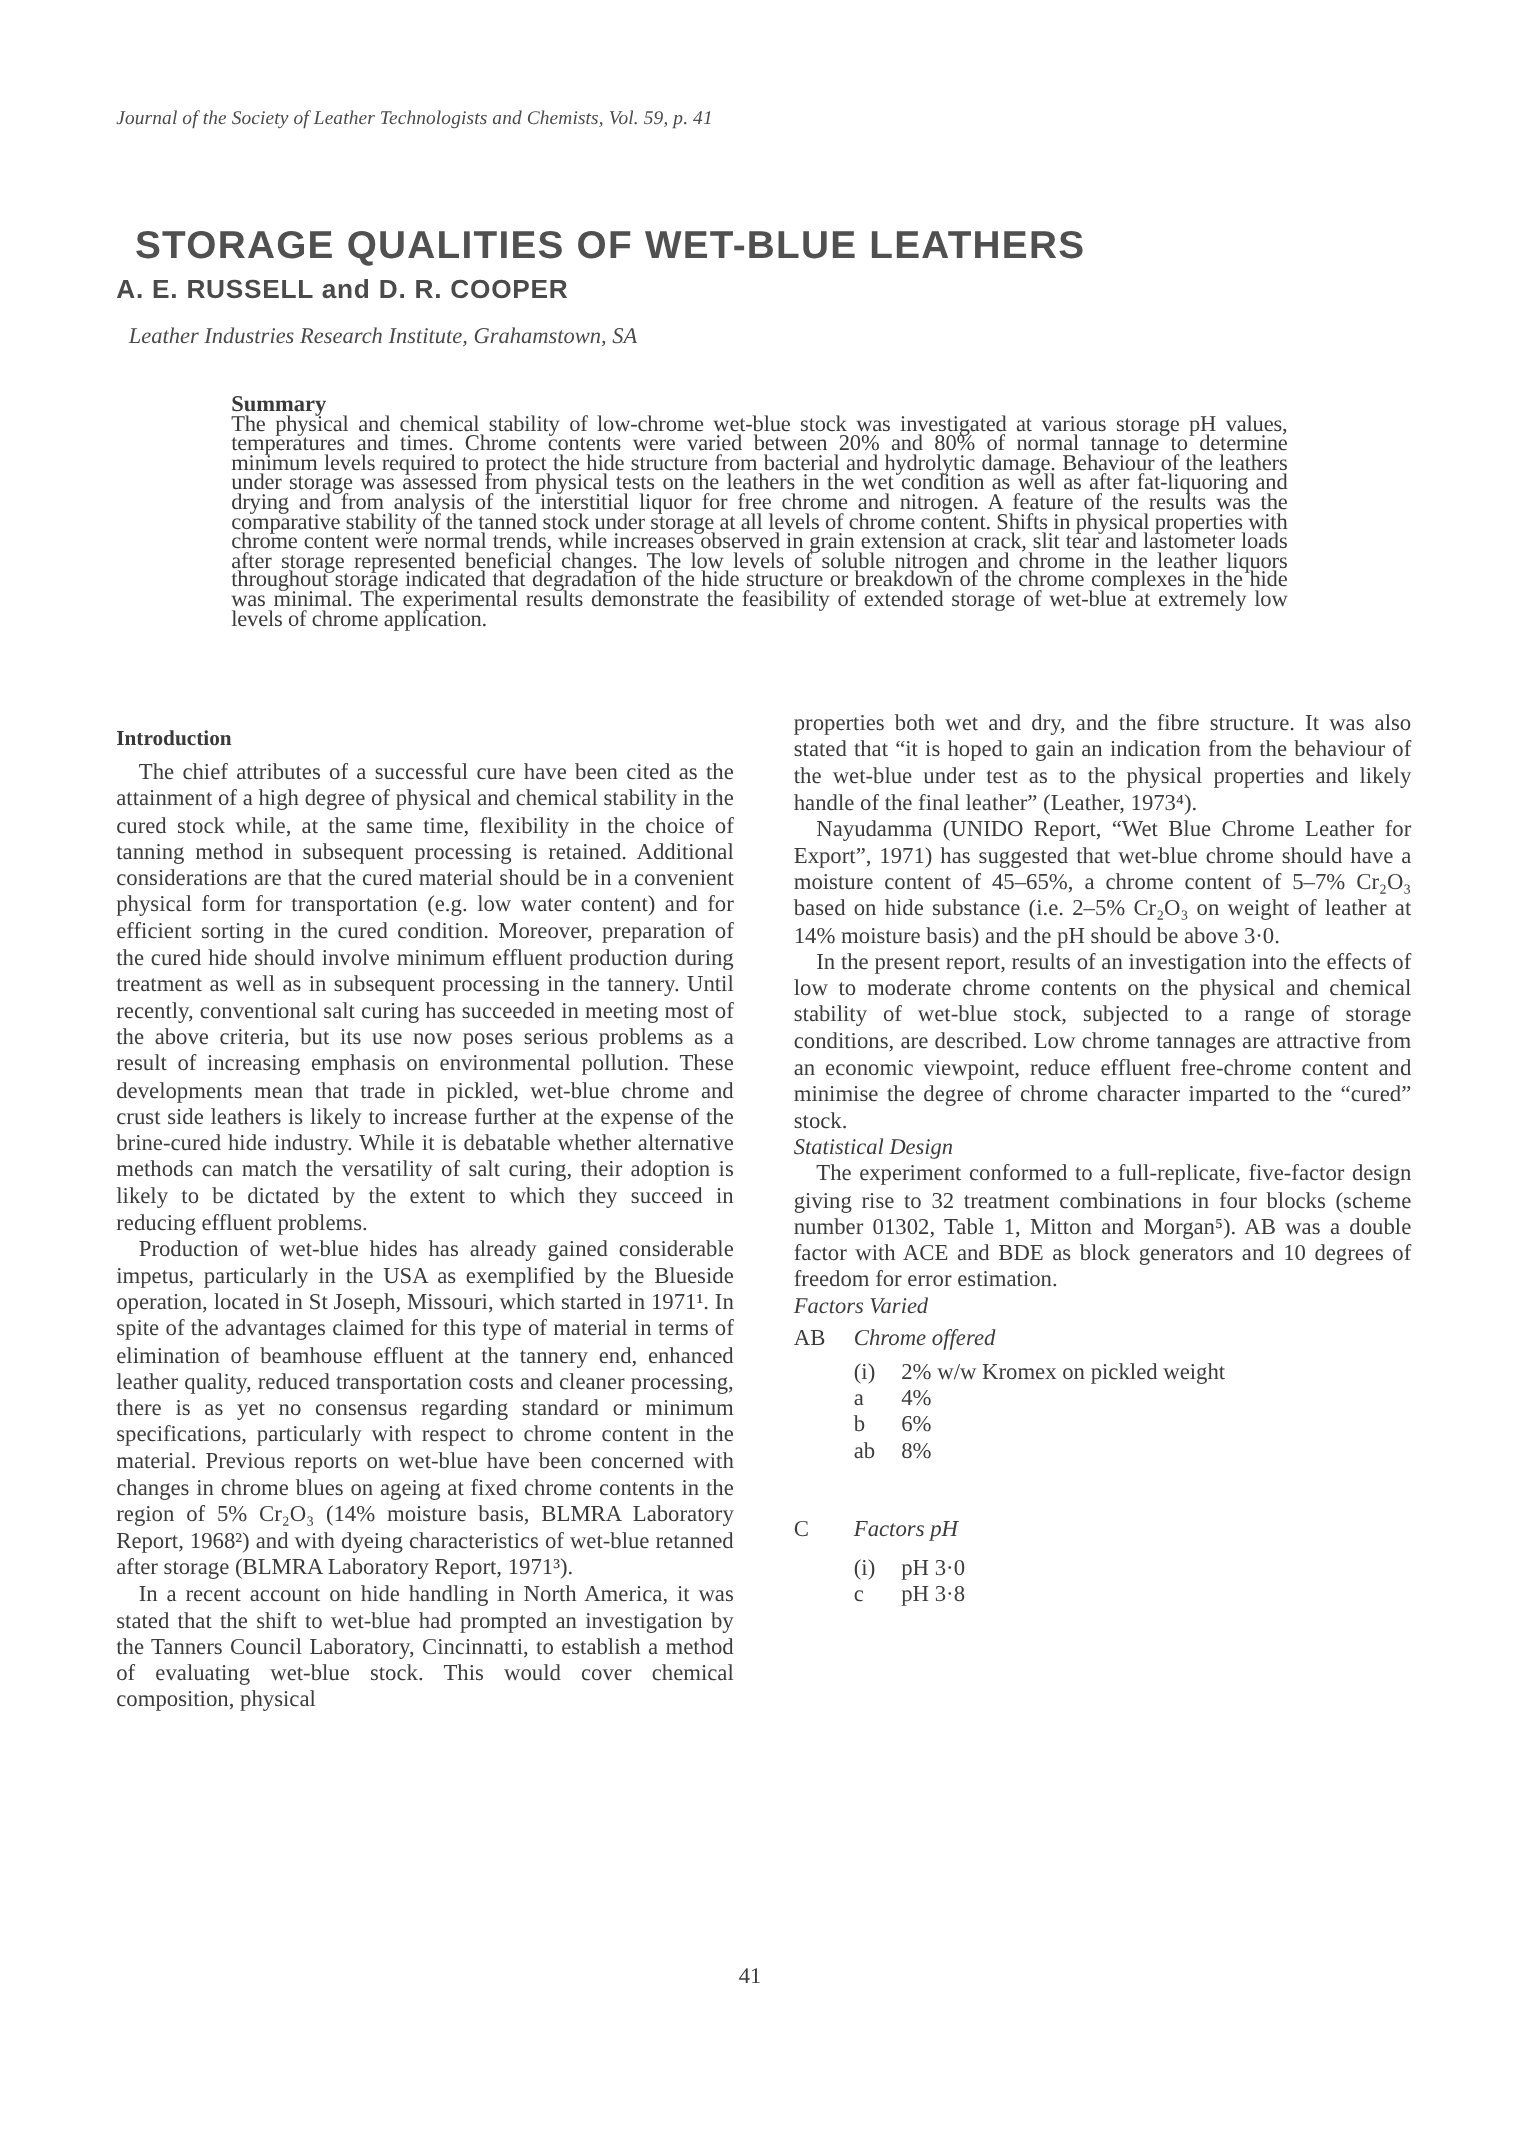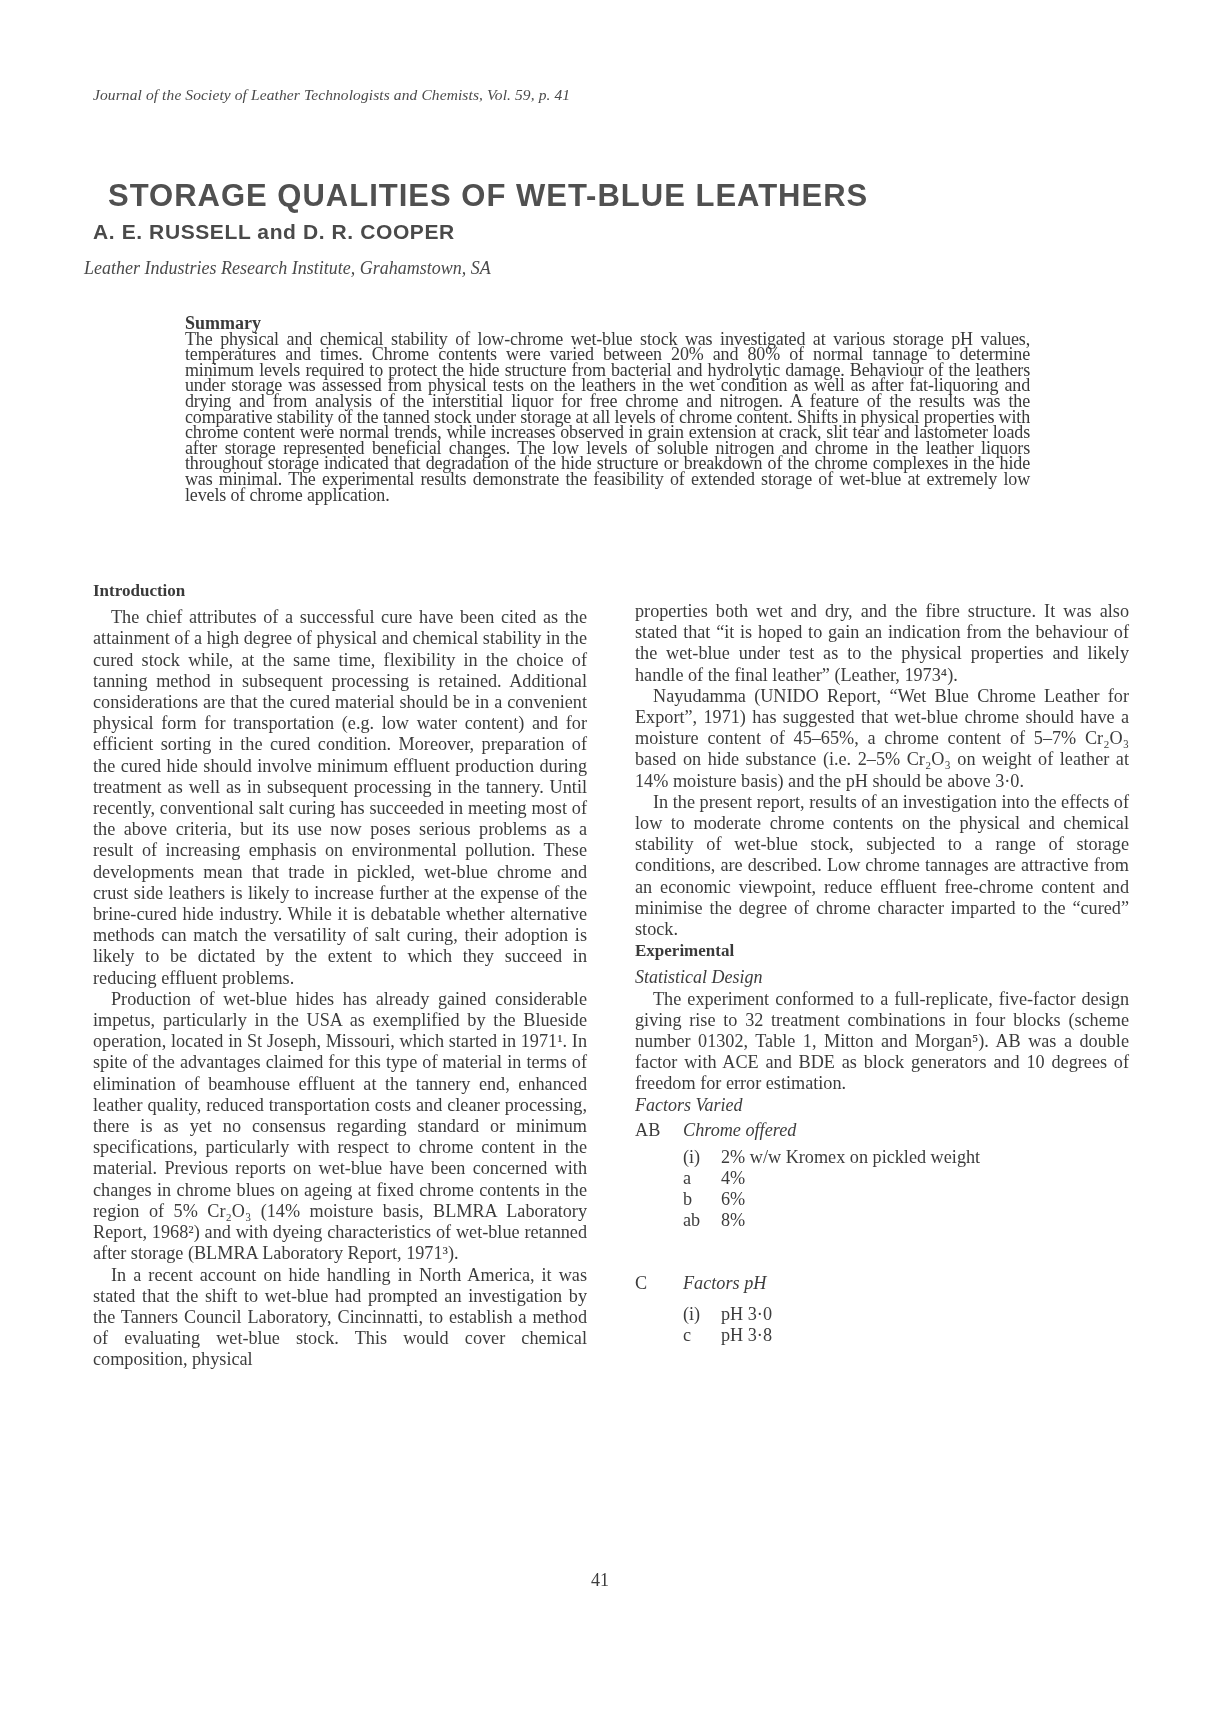--- a/index.html
+++ b/index.html
@@ -1,26 +1,26 @@
 <!DOCTYPE html>
 <html><head>
   <meta charset="utf-8">
   <style>
     html, body { margin: 0; padding: 0; background: #ffffff; }
     body { width: 1213px; height: 1721px; position: relative; overflow: hidden; color: #3a3a3a; font-family: "Liberation Serif", "DejaVu Serif", serif; }
     .journal { position: absolute; left: 93px; top: 86px; font-style: italic; font-size: 15.5px; color: #4a4a4a; letter-spacing: 0.1px; }
     .title { position: absolute; left: 93px; top: 163px; font-family: "Liberation Sans", "DejaVu Sans", sans-serif; font-weight: bold; font-size: 31px; color: #505050; letter-spacing: 1px; margin: 15px; }
     .authors { position: absolute; left: 93px; top: 220px; font-family: "Liberation Sans", "DejaVu Sans", sans-serif; font-weight: bold; font-size: 21px; color: #4a4a4a; letter-spacing: 0.6px; }
-    .affil { position: absolute; left: 84px; top: 258px; font-style: italic; font-size: 18px; color: #4a4a4a; }
+    .affil { position: absolute; left: 103px; top: 258px; font-style: italic; font-size: 18px; color: #4a4a4a; }
     .summary { position: absolute; left: 185px; top: 316px; width: 845px; font-size: 18px; line-height: 15.6px; color: #3a3a3a; text-align: justify; font-family: "Liberation Sans Narrow", "Liberation Serif", serif; }
     .summary .head { font-weight: bold; display: block; }
     .summary p { margin: 0; letter-spacing: -0.15px; }
     .col { position: absolute; font-size: 18.2px; line-height: 21.2px; color: #3c3c3c; text-align: justify; }
     .col-left { left: 93px; top: 580px; width: 494px; }
-    .col-right { left: 635px; top: 601px; width: 494px; }
+    .col-right { left: 635px; top: 568px; width: 494px; }
     .col h2 { font-size: 17px; font-weight: bold; margin: 0 0 6px 0; color: #3a3a3a; }
     .col p { margin: 0; text-indent: 18px; }
     .col p.noindent { text-indent: 0; }
     .col h3 { font-style: italic; font-weight: normal; font-size: 18px; margin: 0; color: #3c3c3c; }
     .sec-exp { margin-top: 38px; }
     .sec-stat { margin-top: 10px; margin-bottom: 12px; }
     .sec-fact { margin-top: 38px; margin-bottom: 6px; }
     .factor { display: flex; margin-top: 4px; }
     .factor .code { width: 48px; }
     .factor .name { font-style: italic; }
@@ -50,21 +50,20 @@
   <p>The chief attributes of a successful cure have been cited as the attainment of a high degree of physical and chemical stability in the cured stock while, at the same time, flexibility in the choice of tanning method in subsequent processing is retained. Additional considerations are that the cured material should be in a convenient physical form for transportation (e.g. low water content) and for efficient sorting in the cured condition. Moreover, preparation of the cured hide should involve minimum effluent production during treatment as well as in subsequent processing in the tannery. Until recently, conventional salt curing has succeeded in meeting most of the above criteria, but its use now poses serious problems as a result of increasing emphasis on environmental pollution. These developments mean that trade in pickled, wet-blue chrome and crust side leathers is likely to increase further at the expense of the brine-cured hide industry. While it is debatable whether alternative methods can match the versatility of salt curing, their adoption is likely to be dictated by the extent to which they succeed in reducing effluent problems.</p>
   <p>Production of wet-blue hides has already gained considerable impetus, particularly in the USA as exemplified by the Blueside operation, located in St Joseph, Missouri, which started in 1971¹. In spite of the advantages claimed for this type of material in terms of elimination of beamhouse effluent at the tannery end, enhanced leather quality, reduced transportation costs and cleaner processing, there is as yet no consensus regarding standard or minimum specifications, particularly with respect to chrome content in the material. Previous reports on wet-blue have been concerned with changes in chrome blues on ageing at fixed chrome contents in the region of 5% Cr₂O₃ (14% moisture basis, BLMRA Laboratory Report, 1968²) and with dyeing characteristics of wet-blue retanned after storage (BLMRA Laboratory Report, 1971³).</p>
   <p>In a recent account on hide handling in North America, it was stated that the shift to wet-blue had prompted an investigation by the Tanners Council Laboratory, Cincinnatti, to establish a method of evaluating wet-blue stock. This would cover chemical composition, physical</p>
 </div>
 
 <div class="col col-right">
   <p class="noindent">properties both wet and dry, and the fibre structure. It was also stated that “it is hoped to gain an indication from the behaviour of the wet-blue under test as to the physical properties and likely handle of the final leather” (Leather, 1973⁴).</p>
   <p>Nayudamma (UNIDO Report, “Wet Blue Chrome Leather for Export”, 1971) has suggested that wet-blue chrome should have a moisture content of 45–65%, a chrome content of 5–7% Cr₂O₃ based on hide substance (i.e. 2–5% Cr₂O₃ on weight of leather at 14% moisture basis) and the pH should be above 3·0.</p>
   <p>In the present report, results of an investigation into the effects of low to moderate chrome contents on the physical and chemical stability of wet-blue stock, subjected to a range of storage conditions, are described. Low chrome tannages are attractive from an economic viewpoint, reduce effluent free-chrome content and minimise the degree of chrome character imparted to the “cured” stock.</p>
 
-  <h2 class="sec-exp">Experimental</h2>
   <h3 class="sec-stat">Statistical Design</h3>
   <p>The experiment conformed to a full-replicate, five-factor design giving rise to 32 treatment combinations in four blocks (scheme number 01302, Table 1, Mitton and Morgan⁵). AB was a double factor with ACE and BDE as block generators and 10 degrees of freedom for error estimation.</p>
 
   <h3 class="sec-fact">Factors Varied</h3>
 
   <div class="factor">
     <span class="code">AB</span>
     <span class="name">Chrome offered</span>
   </div>
   <div class="levels">

